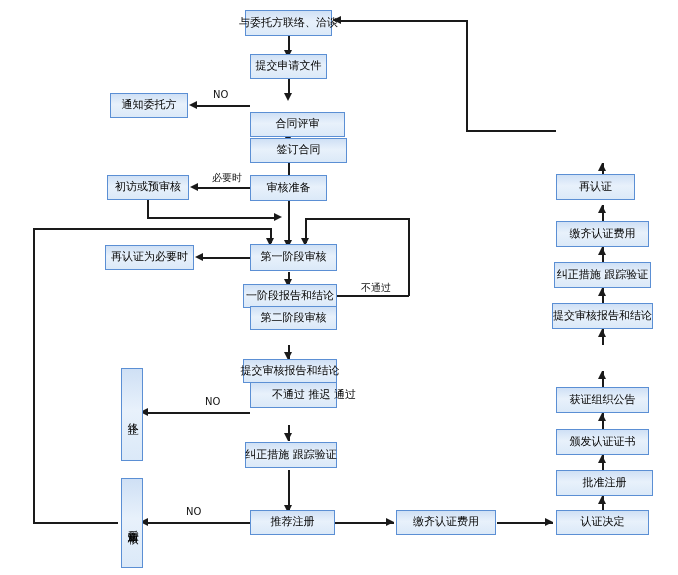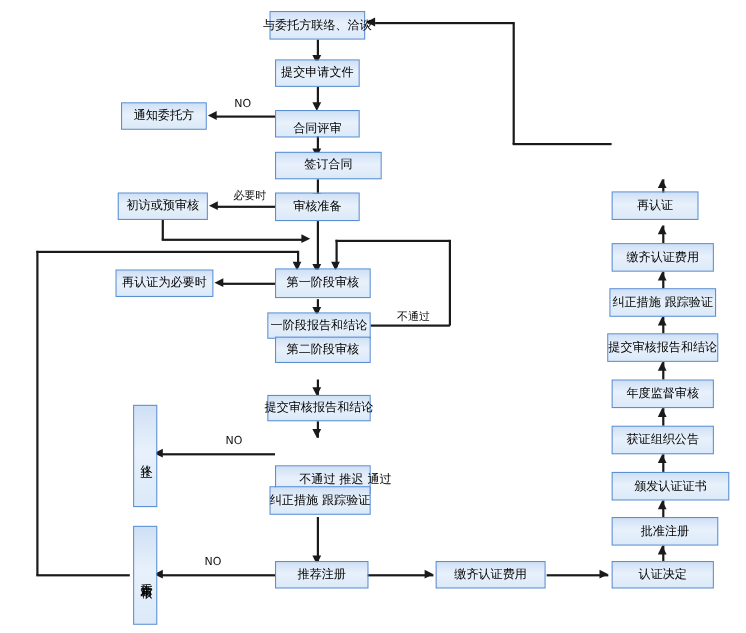--- a/index.html
+++ b/index.html
@@ -150,21 +150,21 @@
   <div class="arrow left" style="left:333px;top:16px;"></div>
 
   <div class="node" style="left:245px;top:10px;width:87px;height:26px;">
     <span>与委托方联络、洽谈</span>
   </div>
 
   <div class="node" style="left:250px;top:54px;width:77px;height:25px;">
     <span>提交申请文件</span>
   </div>
 
-  <div class="node" style="left:250px;top:100px;width:77px;height:25px;align-items:flex-end;">
+  <div class="node" style="left:250px;top:112px;width:95px;height:25px;">
     <span>合同评审</span>
   </div>
 
   <div class="node" style="left:110px;top:93px;width:78px;height:25px;">
     <span>通知委托方</span>
   </div>
 
   <div class="node" style="left:250px;top:138px;width:97px;height:25px;">
     <span>签订合同</span>
   </div>
@@ -190,21 +190,21 @@
   </div>
 
   <div class="node" style="left:250px;top:306px;width:87px;height:24px;">
     <span>第二阶段审核</span>
   </div>
 
   <div class="node" style="left:243px;top:359px;width:94px;height:24px;">
     <span>提交审核报告和结论</span>
   </div>
 
-  <div class="node" style="left:250px;top:423px;width:87px;height:26px;padding-left:41px;">
+  <div class="node" style="left:250px;top:382px;width:87px;height:26px;padding-left:41px;">
     <span>不通过 推迟 通过</span>
   </div>
 
   <div class="node vert" style="left:121px;top:368px;width:22px;height:93px;">
     <span>终止</span>
   </div>
 
   <div class="node" style="left:245px;top:442px;width:92px;height:26px;">
     <span>纠正措施 跟踪验证</span>
   </div>
@@ -222,31 +222,28 @@
   </div>
 
   <div class="node" style="left:556px;top:510px;width:93px;height:25px;">
     <span>认证决定</span>
   </div>
 
   <div class="node" style="left:556px;top:470px;width:97px;height:26px;">
     <span>批准注册</span>
   </div>
 
-  <div class="node" style="left:556px;top:429px;width:107px;height:26px;">
+  <div class="node" style="left:556px;top:429px;width:93px;height:26px;">
     <span>颁发认证证书</span>
   </div>
 
   <div class="node" style="left:556px;top:387px;width:93px;height:26px;">
     <span>获证组织公告</span>
   </div>
 
-  <div class="node" style="left:556px;top:345px;width:93px;height:26px;">
-    <span>年度监督审核</span>
-  </div>
 
   <div class="node" style="left:552px;top:303px;width:101px;height:26px;">
     <span>提交审核报告和结论</span>
   </div>
 
   <div class="node" style="left:554px;top:262px;width:97px;height:26px;">
     <span>纠正措施 跟踪验证</span>
   </div>
 
   <div class="node" style="left:556px;top:221px;width:93px;height:26px;">

